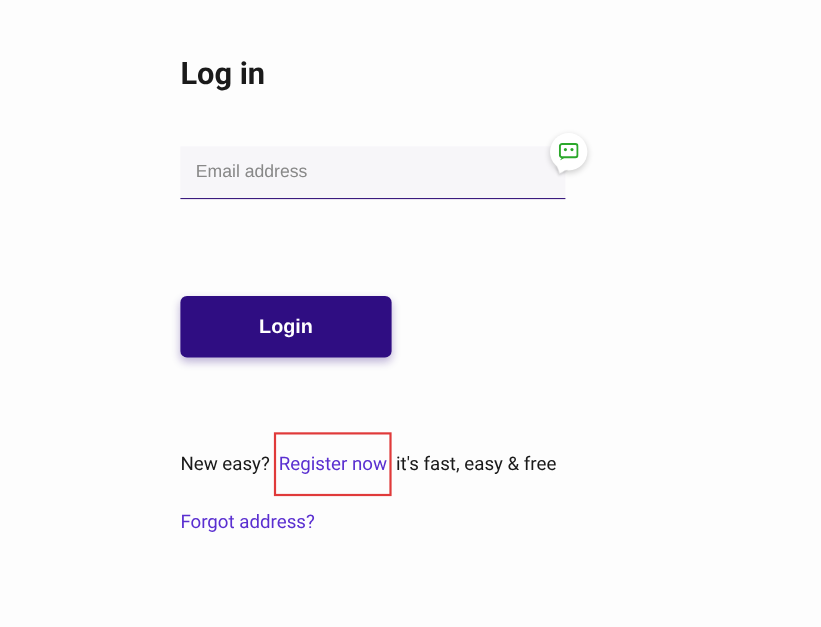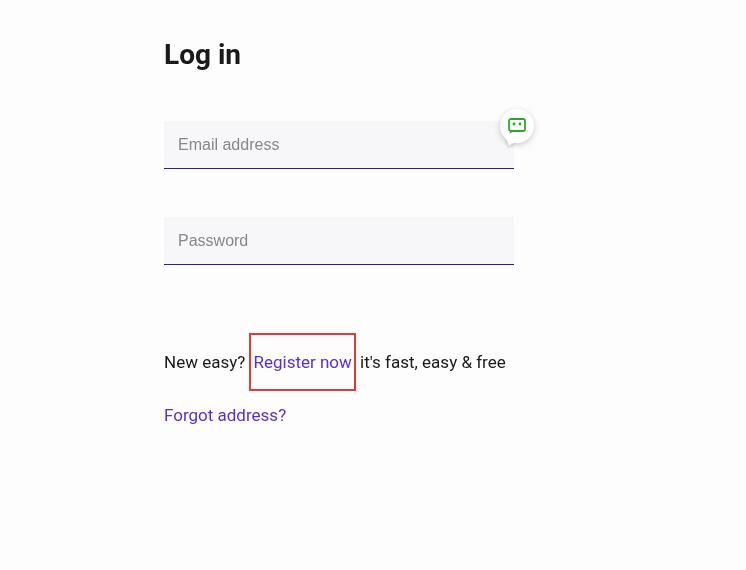--- a/index.html
+++ b/index.html
@@ -6,21 +6,21 @@
     body {
       font-family: -apple-system, BlinkMacSystemFont, 'Segoe UI', Roboto, Arial, sans-serif;
       background: #fdfdfd;
       width: 746px;
       height: 570px;
       position: relative;
     }
     .container {
       position: absolute;
       left: 164px;
-      top: 38px;
+      top: 50px;
       width: 380px;
     }
     .title {
       font-size: 28px;
       font-weight: 700;
       color: #1a1a1a;
       margin-bottom: 50px;
     }
     .input-wrap {
       position: relative;
@@ -107,24 +107,22 @@
     <div class="chat-bubble">
       <svg class="chat-icon" viewBox="0 0 18 16">
         <rect x="1" y="1" width="16" height="12" rx="2" fill="none" stroke="#2ba82b" stroke-width="1.8"></rect>
         <circle cx="6" cy="6" r="1.4" fill="#2ba82b"></circle>
         <circle cx="12" cy="6" r="1.4" fill="#2ba82b"></circle>
         <path d="M3 13 L1 16 L6 13 Z" fill="#2ba82b"></path>
       </svg>
     </div>
   </div>
 
-  <div class="input-wrap">
-    <input type="password" class="input-field" placeholder="Password" style="">
-  </div>
 
+  <button class="login-btn">Login</button>
 
   <div class="footer">
     <div class="footer-line1">
       <span>New easy? </span><a class="register-link">Register now</a><span> it's fast, easy &amp; free</span>
     </div>
     <a class="forgot-link">Forgot address?</a>
   </div>
 </div>
 
 </body></html>

